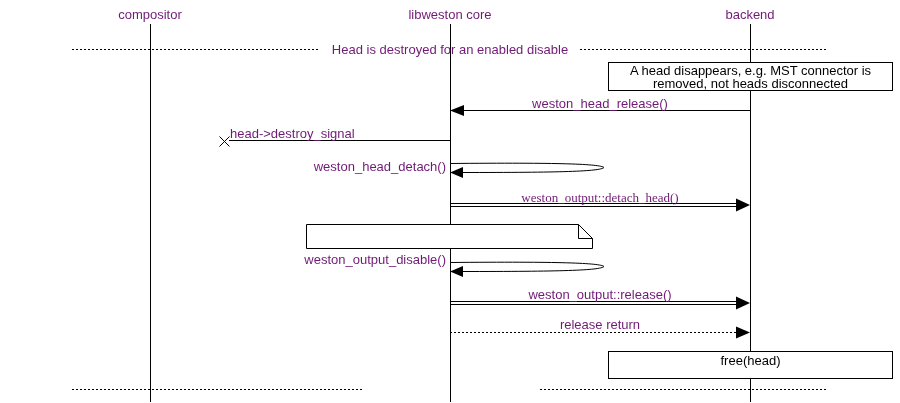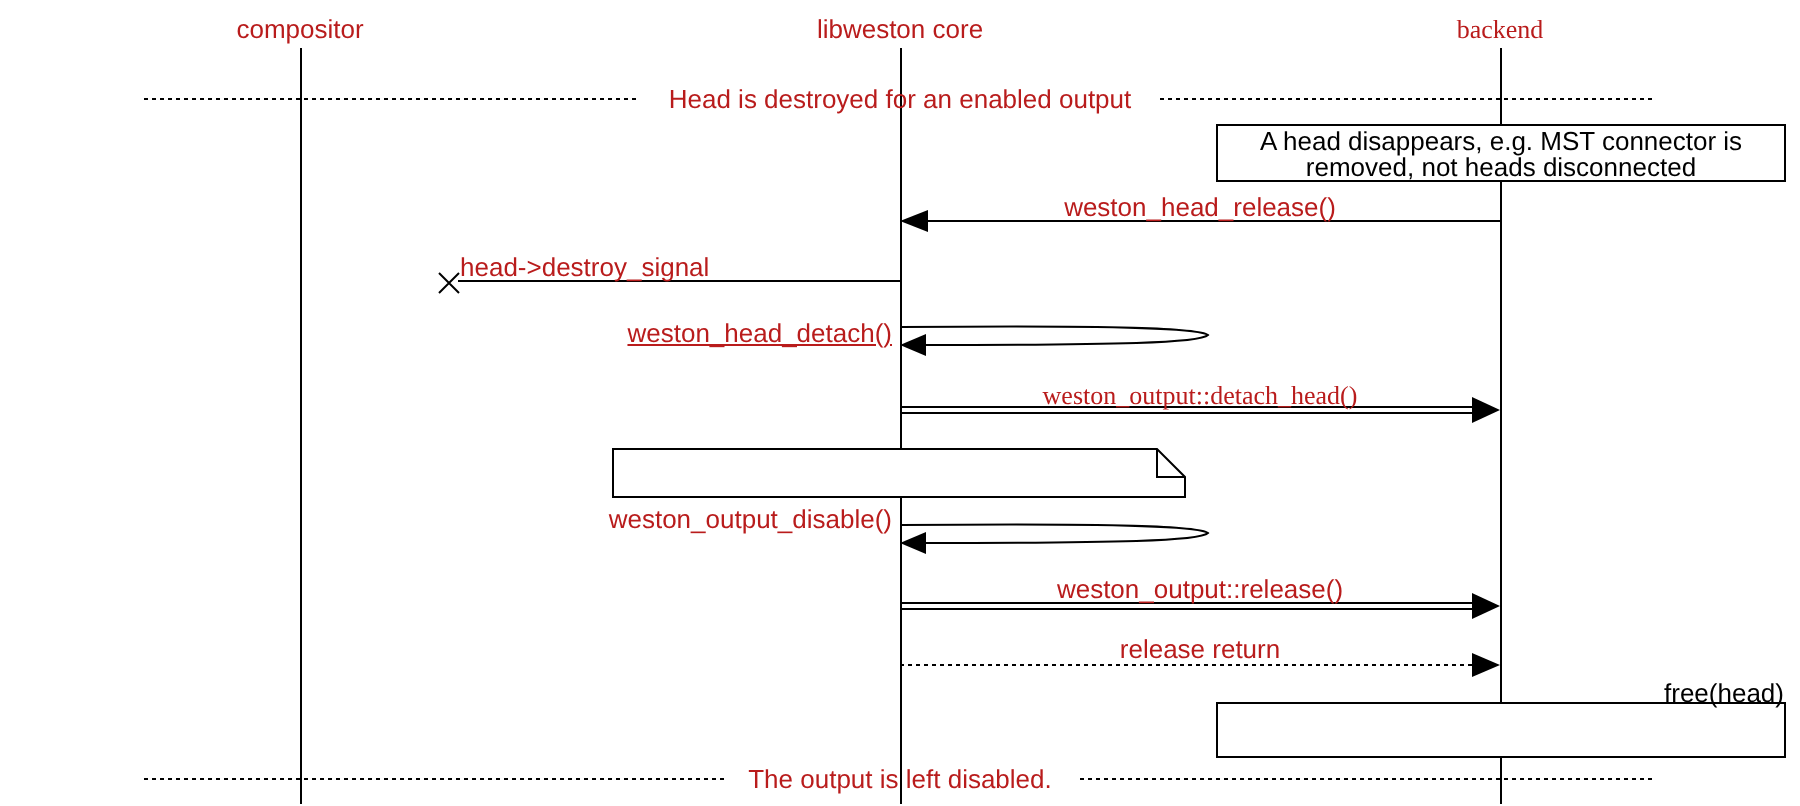--- a/index.html
+++ b/index.html
@@ -11,21 +11,21 @@
     font-family: "Liberation Sans", sans-serif;
     color: #000000;
     overflow: hidden;
   }
   .canvas svg { position: absolute; left: 0; top: 0; }
   .lbl {
     position: absolute;
     font-size: 13px;
     line-height: 13px;
     white-space: nowrap;
-    color: #b91c1c;
+    color: #701a75;
   }
   .ctr { transform: translateX(-50%); }
   .note-text {
     position: absolute;
     font-size: 13px;
     line-height: 13px;
     text-align: center;
     color: #000000;
   }
 </style>
@@ -74,35 +74,34 @@
 
       <line x1="450" y1="332.5" x2="737" y2="332.5" stroke-dasharray="2,2"></line>
       <polygon points="750,332.5 736,326.5 736,338.5" fill="#000000" stroke="none"></polygon>
 
       <rect x="608.5" y="351.5" width="284" height="27" fill="#ffffff"></rect>
     </g>
   </svg>
 
   <div class="lbl ctr" style="left:150px; top:8px;">compositor</div>
   <div class="lbl ctr" style="left:450px; top:8px;">libweston core</div>
-  <div class="lbl ctr" style="left:750px; top:8px;font-family:Liberation Serif, serif;">backend</div>
+  <div class="lbl ctr" style="left:750px; top:8px;">backend</div>
 
-  <div class="lbl ctr" style="left:450px; top:43px;">Head is destroyed for an enabled output</div>
-  <div class="lbl ctr" style="left:450px; top:383px;">The output is left disabled.</div>
+  <div class="lbl ctr" style="left:450px; top:43px;">Head is destroyed for an enabled disable</div>
 
   <div class="note-text" style="left:609px; top:64px; width:283px;">
     <div>A head disappears, e.g. MST connector is</div>
     <div>removed, not heads disconnected</div>
   </div>
 
   <div class="lbl ctr" style="left:600px; top:97px;">weston_head_release()</div>
   <div class="lbl" style="left:230px; top:127px;">head-&gt;destroy_signal</div>
-  <div class="lbl" style="right:454px; top:160px;text-decoration:underline;">weston_head_detach()</div>
+  <div class="lbl" style="right:454px; top:160px;">weston_head_detach()</div>
   <div class="lbl ctr" style="left:600px; top:191px;font-family:Liberation Serif, serif;">weston_output::detach_head()</div>
 
 
   <div class="lbl" style="right:454px; top:253px;">weston_output_disable()</div>
   <div class="lbl ctr" style="left:600px; top:288px;">weston_output::release()</div>
   <div class="lbl ctr" style="left:600px; top:318px;">release return</div>
 
-  <div class="note-text" style="left:609px; top:340px; width:283px;text-align:right;">free(head)</div>
+  <div class="note-text" style="left:609px; top:354px; width:283px;">free(head)</div>
 
 </div>
 
 </body></html>

